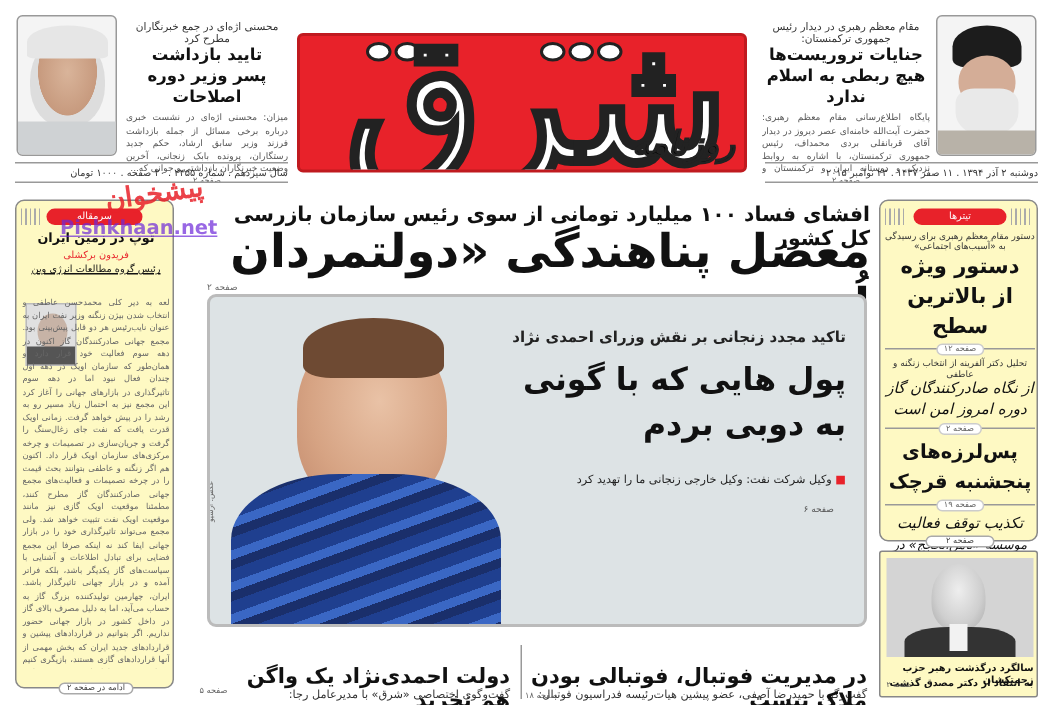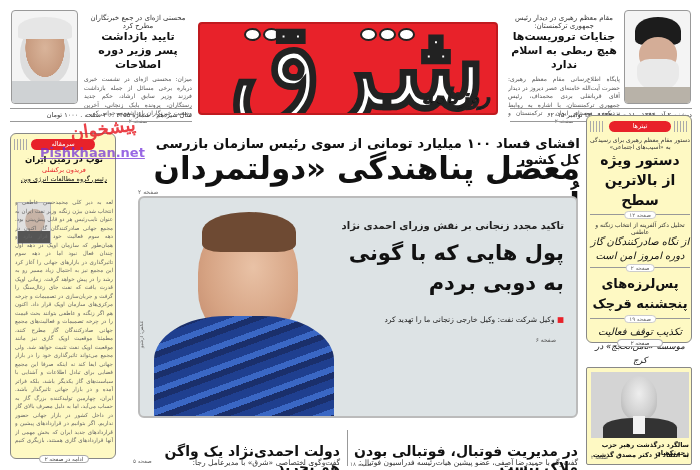--- a/index.html
+++ b/index.html
@@ -159,21 +159,21 @@
 </div>
 
 <div class="bottom-kicker" style="left:352px;top:430px;width:226px;">گفت‌وگو با حمیدرضا آصفی، عضو پیشین هیات‌رئیسه فدراسیون فوتبال:</div>
 <div class="bottom-title" style="left:352px;top:443px;width:226px;">در مدیریت فوتبال، فوتبالی بودن ملاک نیست</div>
 <div class="page-ref" style="position:absolute;left:350px;top:461px;text-align:left;">صفحه ۱۸</div>
 <div style="position:absolute;left:347px;top:430px;width:1px;height:36px;background:#999;"></div>
 <div class="bottom-kicker" style="left:140px;top:430px;width:200px;">گفت‌وگوی اختصاصی «شرق» با مدیرعامل رجا:</div>
 <div class="bottom-title" style="left:140px;top:443px;width:200px;">دولت احمدی‌نژاد یک واگن هم نخرید</div>
 <div class="page-ref" style="position:absolute;left:133px;top:458px;text-align:left;">صفحه ۵</div>
 
-<div class="col-box" style="left:586px;top:115px;width:106px;height:228px;">
+<div class="col-box" style="left:586px;top:133px;width:106px;height:228px;">
   <div class="stripe" style="left:3px;top:5px;"></div>
   <div class="stripe" style="right:3px;top:5px;"></div>
   <div class="red-tab" style="left:22px;top:5px;width:62px;">تیترها</div>
   <div style="position:absolute;left:3px;top:20px;width:100px;">
     <div class="right-small">دستور مقام معظم رهبری برای رسیدگی به «آسیب‌های اجتماعی»</div>
     <div class="right-title">دستور ویژه</div>
     <div class="right-title">از بالاترین سطح</div>
     <div class="sep">
         <span>صفحه ۱۲</span>
       </div>

